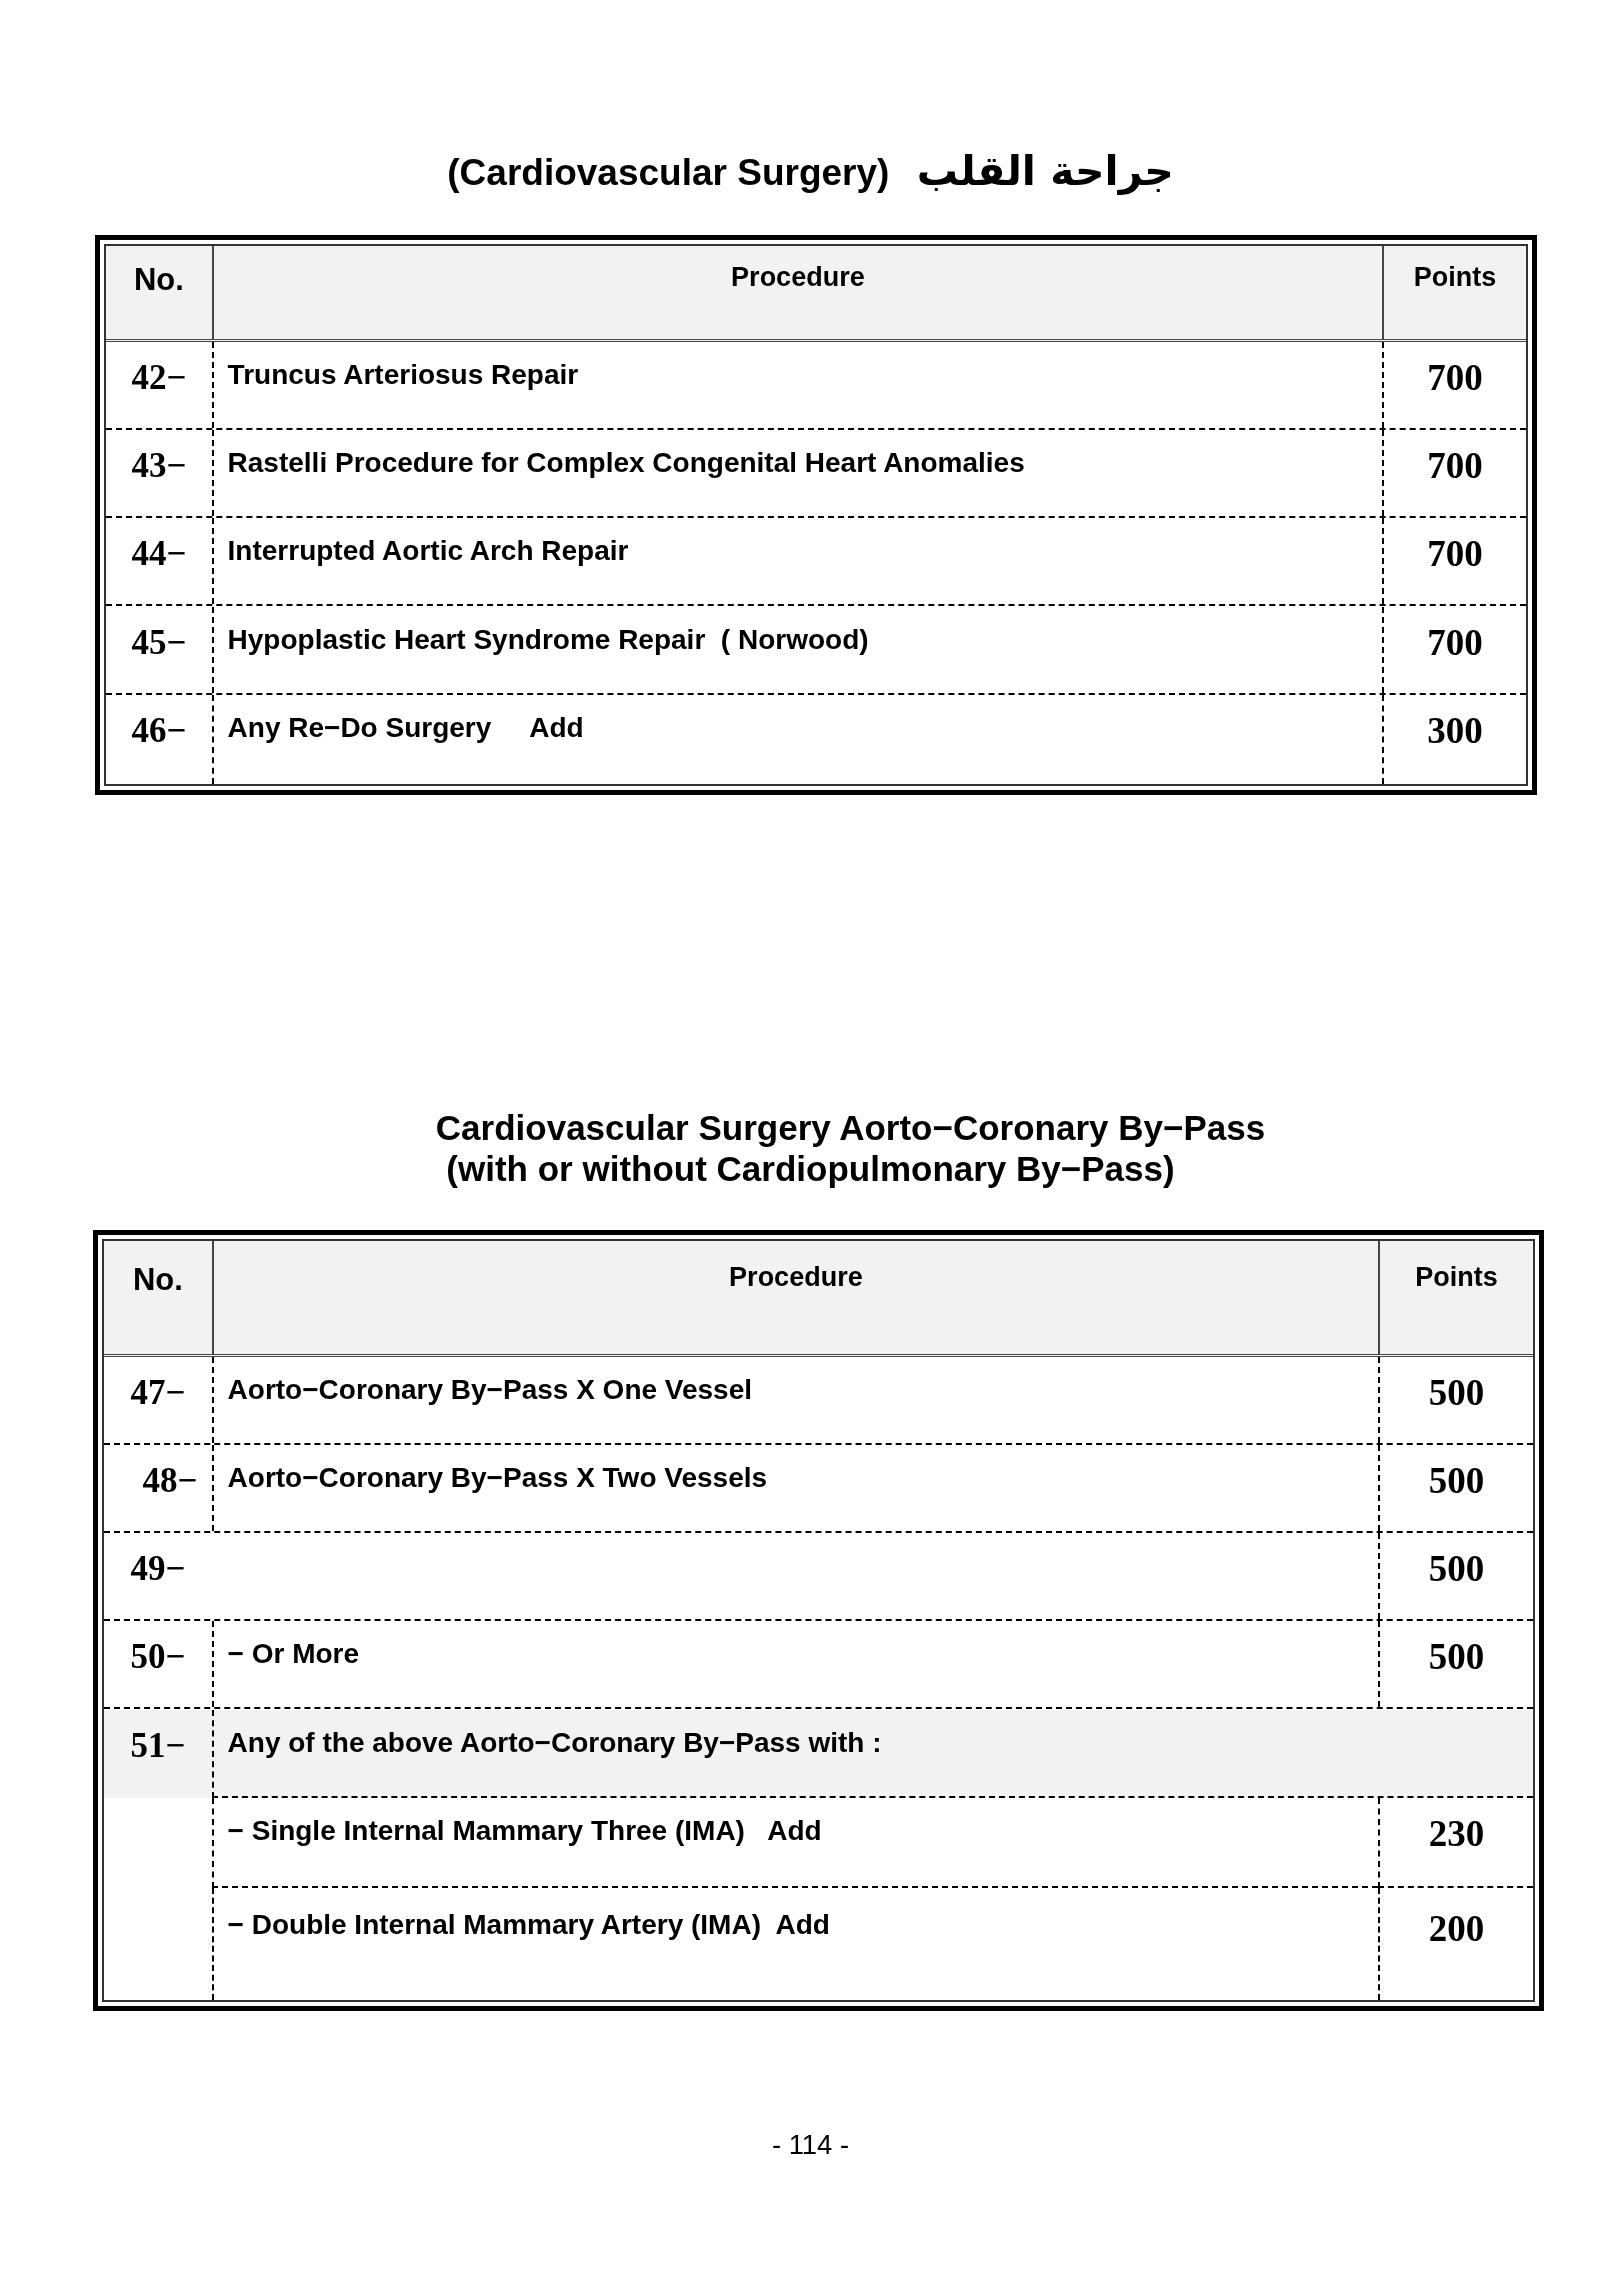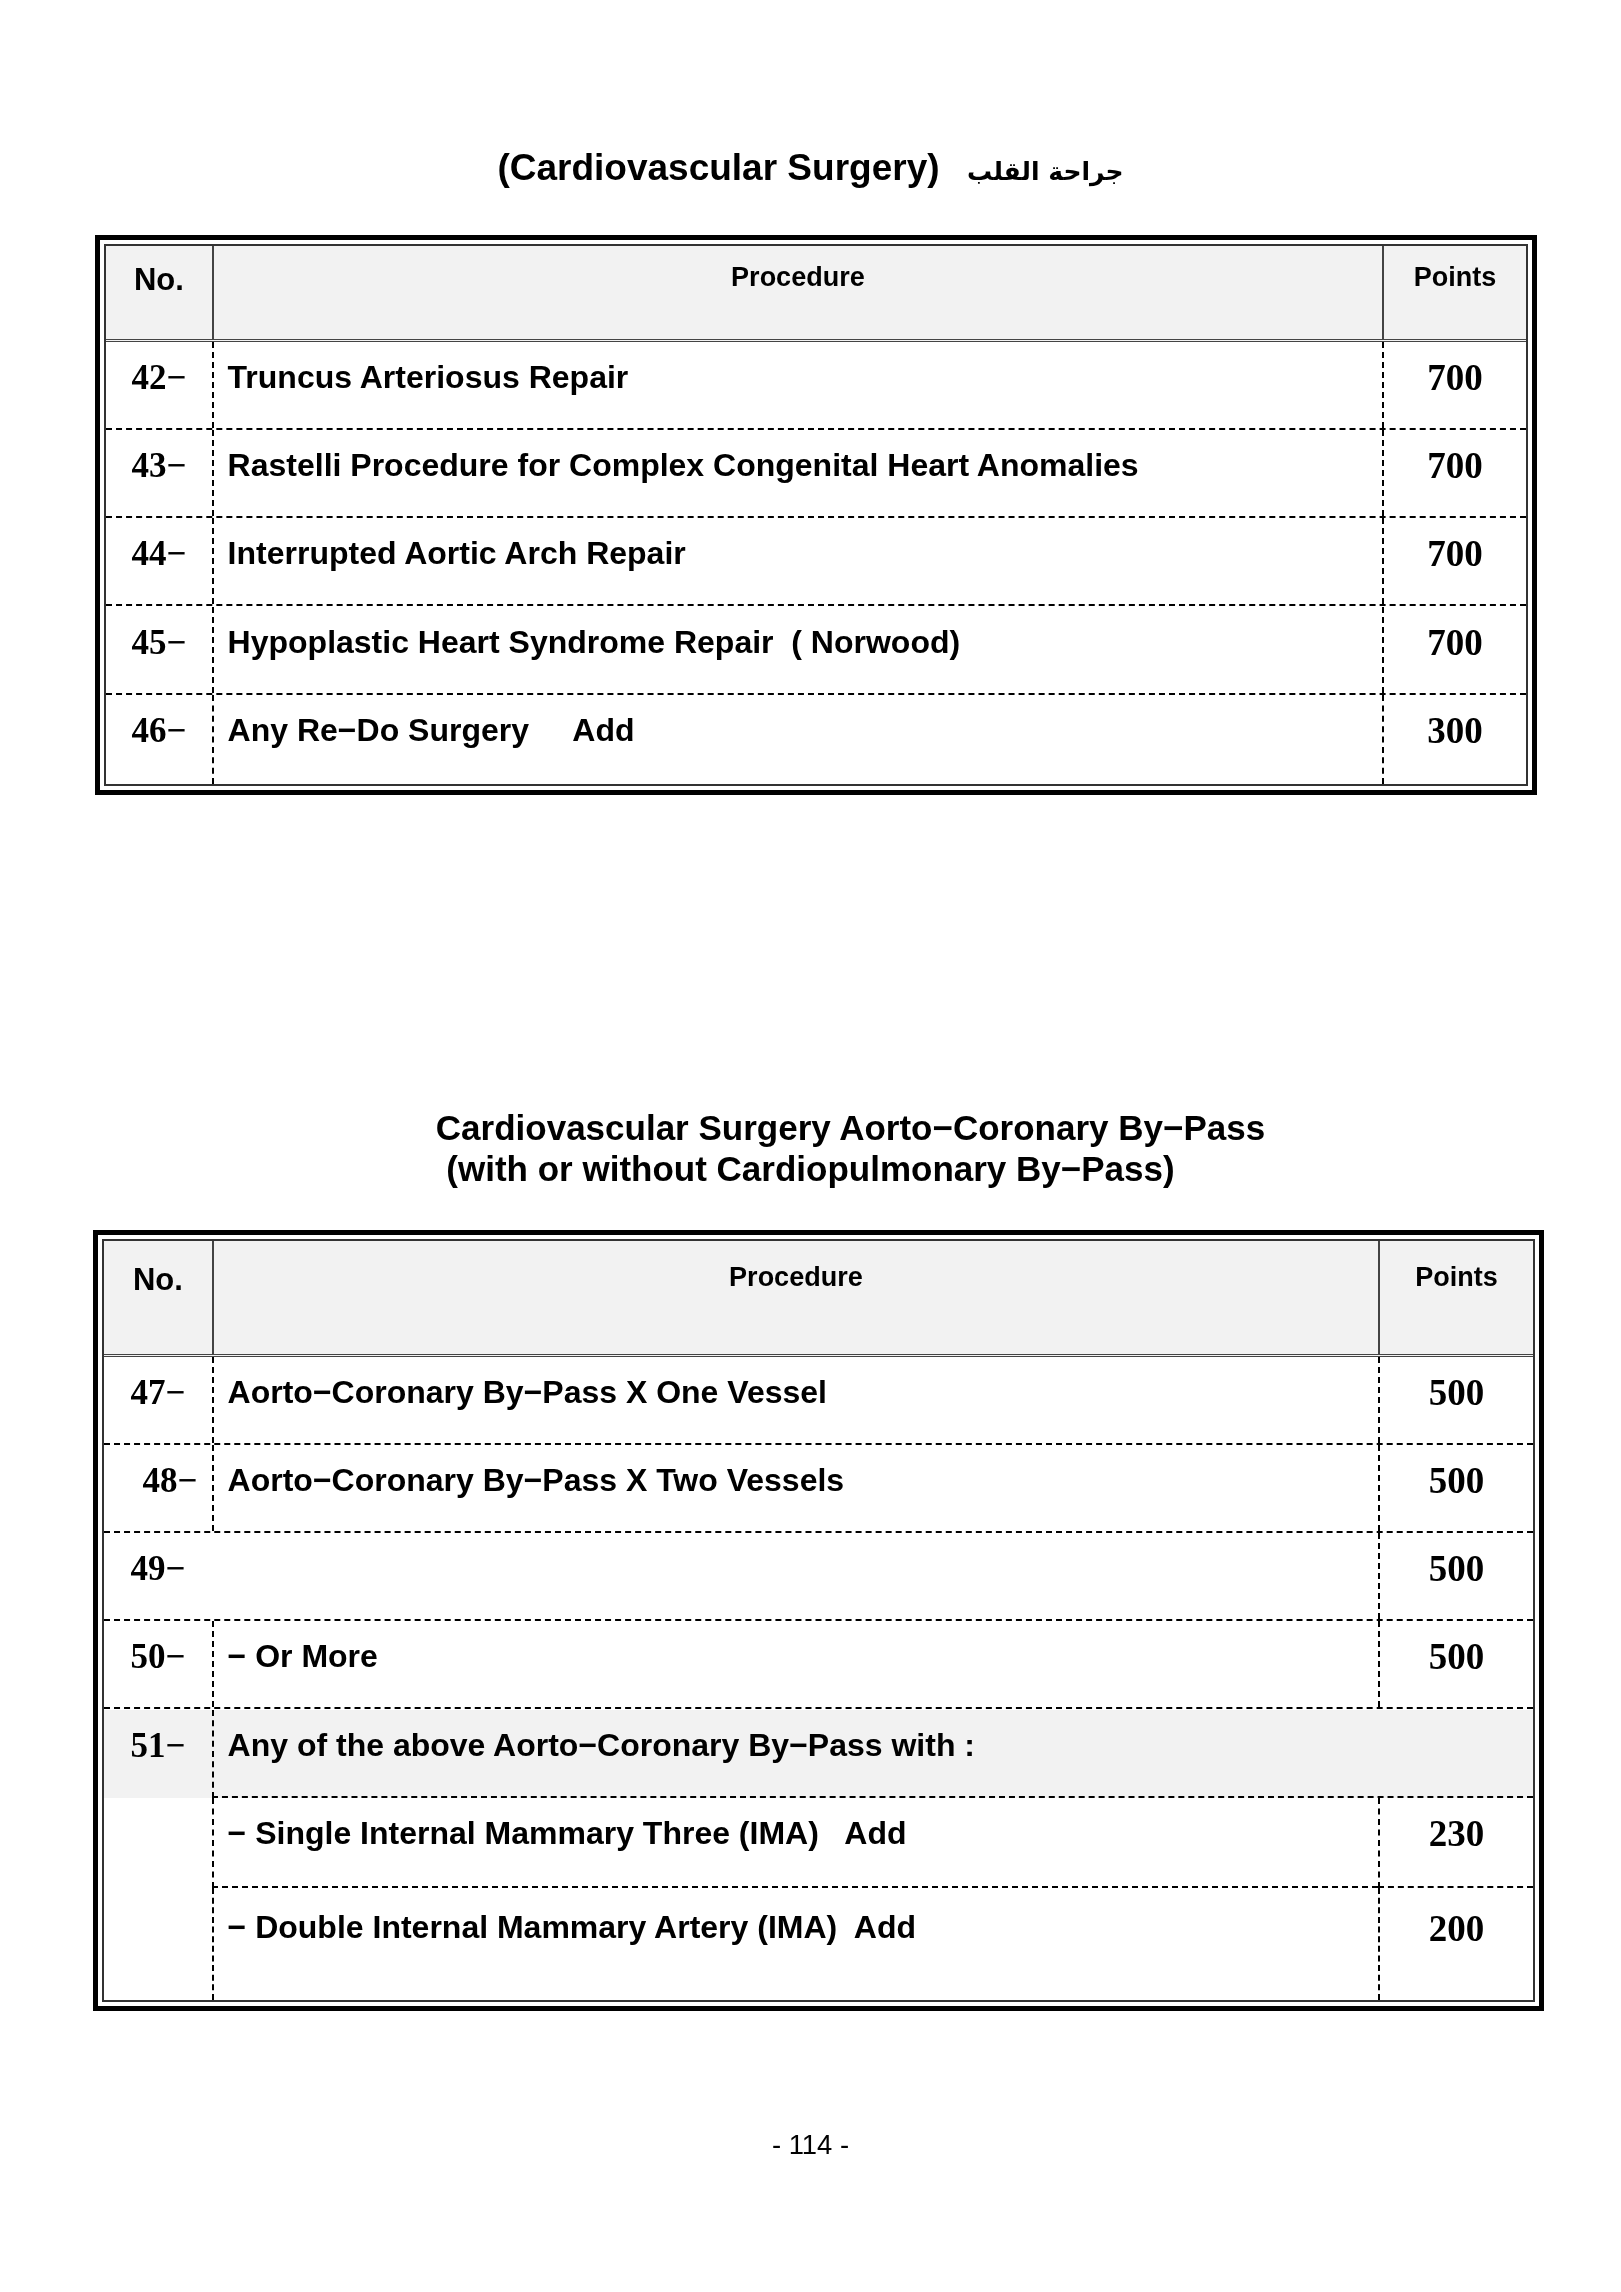--- a/index.html
+++ b/index.html
@@ -1,27 +1,27 @@
 <!DOCTYPE html>
 <html><head>
 <meta charset="utf-8">
 <style>
   html, body { margin: 0; padding: 0; }
   body { width: 1621px; height: 2293px; background: #ffffff; position: relative; overflow: hidden; font-family: "Liberation Sans", sans-serif; color: #000; }
   .title { position: absolute; left: 0; width: 1621px; text-align: center; font-weight: bold; font-size: 37px; font-family: "Liberation Sans", sans-serif; }
-  .title .ar { margin-left: 27.4px; font-family: "DejaVu Sans", sans-serif; font-size: 25px; }
+  .title .ar { margin-left: 27.4px; font-family: "DejaVu Sans", sans-serif; font-size: 41px; }
   .tbl-outer { position: absolute; border: 5.9px solid #000; box-sizing: border-box; background: #fff; }
   .tbl-inner { position: absolute; left: 3.9px; right: 3.9px; top: 3.9px; bottom: 3.9px; border: 2.9px double #333; box-sizing: border-box; }
   .row { position: absolute; left: 0; right: 0; box-sizing: border-box; border-bottom: 2px dashed #000; }
   .row.last { border-bottom: none; }
   .row.header { background: #f2f2f2; border-bottom: 3.9px double #444; }
   .row.gray { background: #f2f2f2; }
   .cell { position: absolute; top: 0; bottom: 0; box-sizing: border-box; }
   .c-no { left: 0; font-family: "Liberation Serif", serif; font-weight: bold; font-size: 35px; text-align: center; padding-top: 15.7px; }
-  .c-proc { font-weight: bold; font-size: 32px; padding-left: 13.7px; padding-top: 17.6px; border-left: 2px dashed #000; white-space: nowrap; }
+  .c-proc { font-weight: bold; font-size: 28px; padding-left: 13.7px; padding-top: 17.6px; border-left: 2px dashed #000; white-space: nowrap; }
   .c-pts { font-family: "Liberation Serif", serif; font-weight: bold; font-size: 37px; text-align: center; padding-top: 13.7px; border-left: 2px dashed #000; }
   .header .c-no { font-family: "Liberation Sans", sans-serif; font-size: 31px; padding-top: 15.7px; }
   .header .c-proc { text-align: center; padding-left: 0; padding-top: 15.7px; border-left: 2.9px double #444; font-size: 27px; }
   .header .c-pts { font-family: "Liberation Sans", sans-serif; font-size: 27px; padding-top: 15.7px; border-left: 2.9px double #444; }
   .nobottom { border-bottom: none; }
   .pageno { position: absolute; left: 0; width: 1621px; top: 2129px; text-align: center; font-size: 27.4px; font-family: "Liberation Sans", sans-serif; }
 </style>
 </head>
 <body>
 

